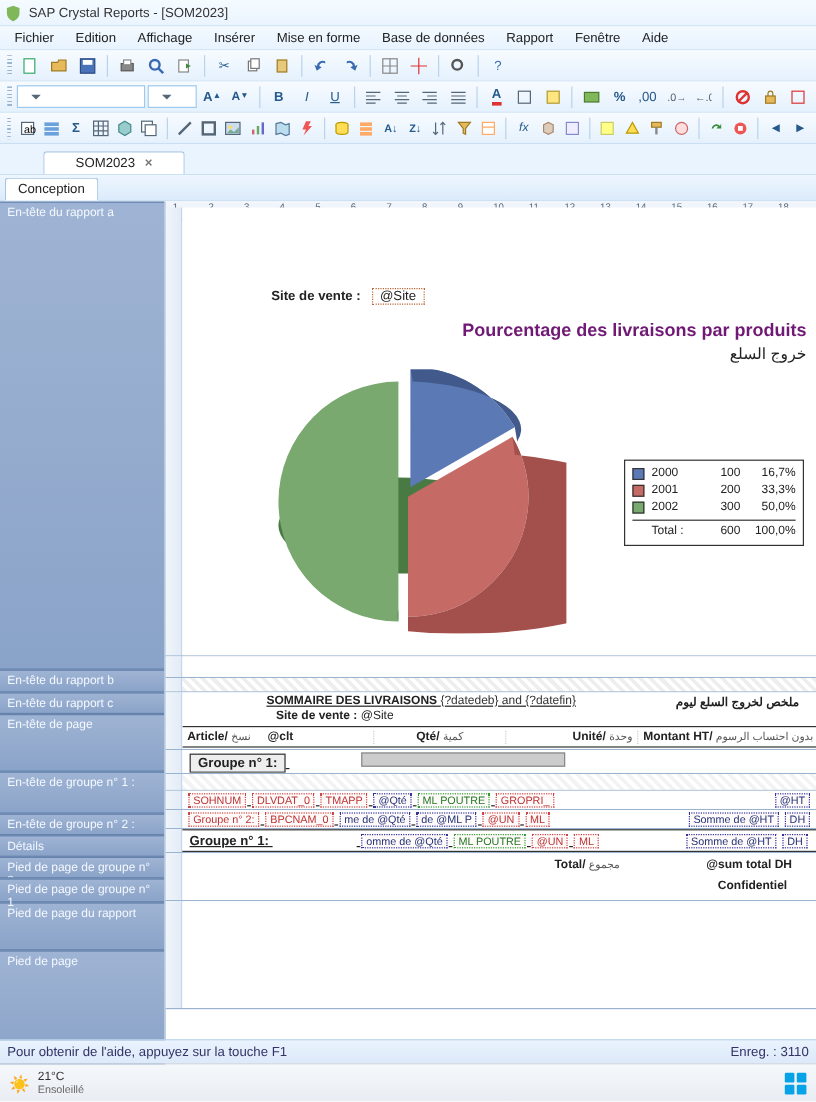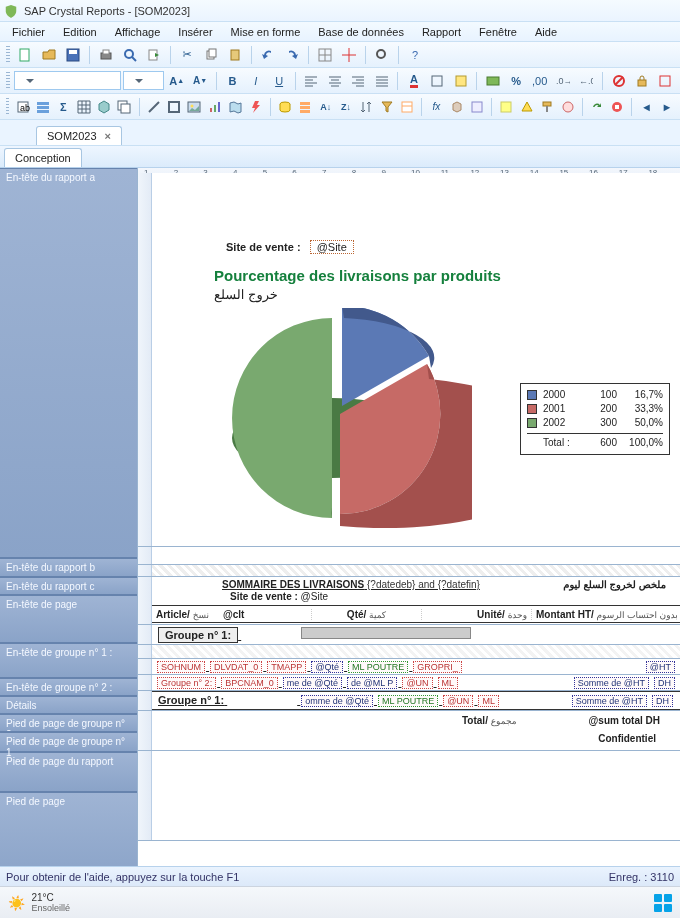--- a/index.html
+++ b/index.html
@@ -58,21 +58,21 @@
     padding:0 4px;}
   .combo svg.dd{margin-left:4px}
 
   
   .doctab-region{
     height:26px; background:#eaf4ff;border-bottom:1px solid #c9e0f4;
     display:flex;align-items:flex-end;padding:0 4px 0 36px;
   }
   .doctab{
     background:#fff;border:1px solid #a8c6e2; border-bottom:none; border-radius:3px 3px 0 0;
-    padding:3px 10px; display:flex; align-items:flex-end; gap:8px; font-size:11px;
+    padding:3px 26px; display:flex; align-items:flex-end; gap:8px; font-size:11px;
   }
   .doctab .x{color:#777;font-weight:bold;cursor:default}
 
   
   .conception-bar{
     height:22px; background:linear-gradient(#eef6ff,#dbebfb);
     border-bottom:1px solid #b7d2ec; display:flex;align-items:flex-end;padding-left:4px;
   }
   .ctab{background:#fff;border:1px solid #a8c6e2;border-bottom:none;border-radius:3px 3px 0 0;
     padding:3px 10px;font-size:11px;}
@@ -127,23 +127,23 @@
   .row .vruler{flex:0 0 14px;}
   .row .content{flex:1;position:relative;background:#fff;}
 
   
   .row.rh-a{height:374px;}
   .report-canvas{
     position:absolute; inset:0; background:#fff;
   }
   .site-line{position:absolute; top:68px; left:74px; font-size:11px;}
   .site-line .fld{border:1px dotted #b63; padding:0 6px; margin-left:6px}
-  .chart-title{position:absolute; top:94px; left:62px; right:8px; text-align:left;
-    font-size:15px; font-weight:bold; color:#15803d;}
-  .chart-title-ar{position:absolute; top:114px; left:62px; right:8px; text-align:left;
+  .chart-title{position:absolute; top:94px; left:62px; right:8px; text-align:right;
+    font-size:15px; font-weight:bold; color:#701a75;}
+  .chart-title-ar{position:absolute; top:114px; left:62px; right:8px; text-align:right;
     font-size:13px; color:#222;}
   .legend{
     position:absolute; right:10px; top:210px; width:150px;
     border:1px solid #333; background:#fff; padding:4px 6px; font-size:10px;
   }
   .legend .lrow{display:flex;align-items:center;gap:6px; line-height:14px;}
   .legend .sw{width:10px;height:10px;border:1px solid #333;display:inline-block}
   .legend .lbl{flex:0 0 34px}
   .legend .v1{flex:0 0 34px;text-align:right}
   .legend .v2{flex:1;text-align:right}

